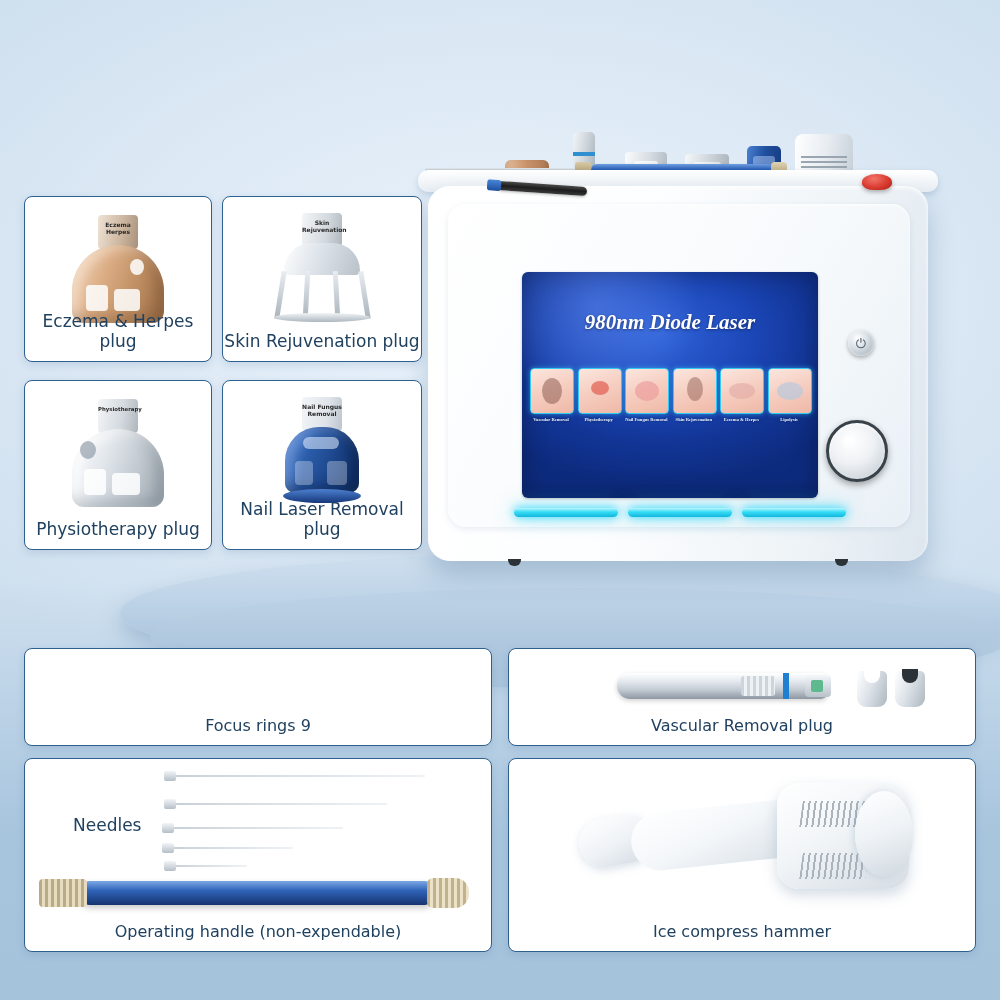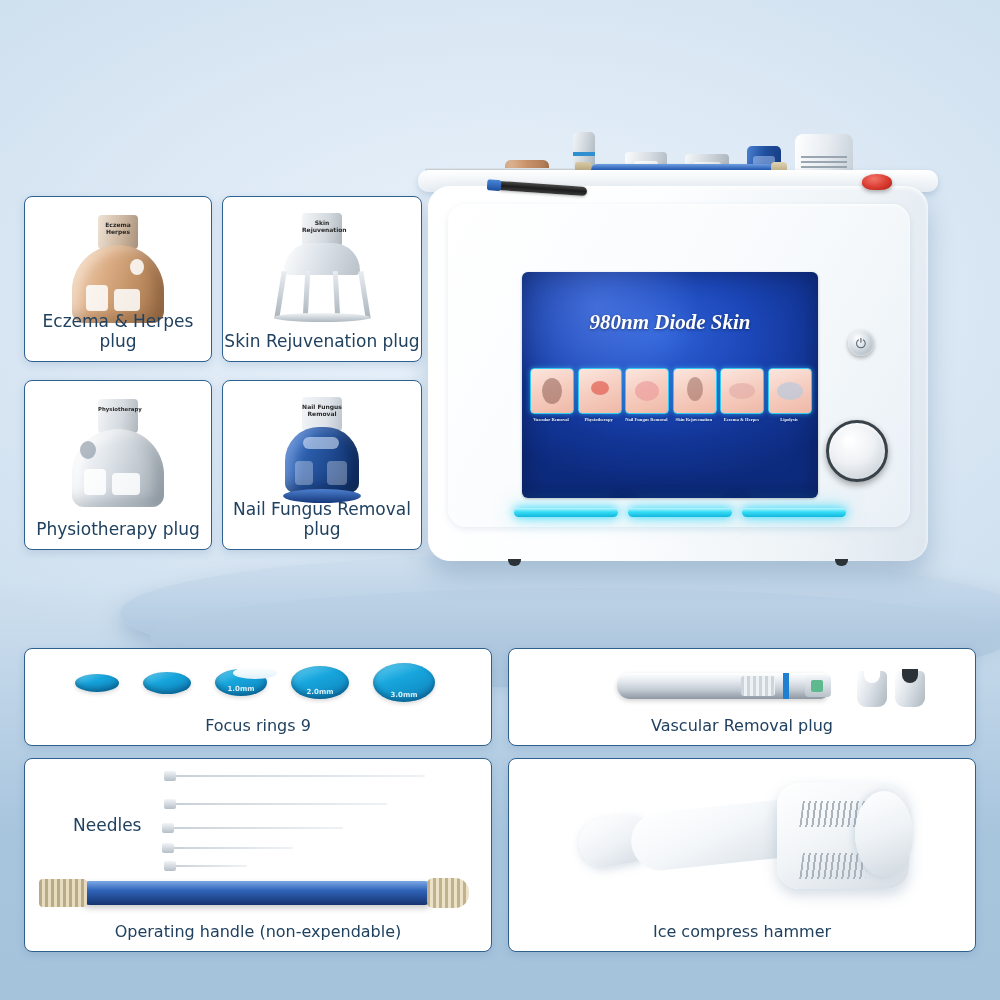--- a/index.html
+++ b/index.html
@@ -392,21 +392,21 @@
     <div class="acc-bluerod"></div>
   </div>
 
   <div class="machine">
     <div class="mach-topdeck"></div>
     <div class="mach-body">
       <div class="red-btn"></div>
       <div class="mach-face">
 
         <div class="screen">
-          <div class="screen-title">980nm Diode Skin</div>
+          <div class="screen-title">980nm Diode Laser</div>
           <div class="thumbs">
             <div class="thumb">
               <div class="thumb-img t1">
                   <i></i>
                 </div>
               <div class="thumb-cap">Vascular Removal</div>
             </div>
             <div class="thumb">
               <div class="thumb-img t2">
                   <i></i>
@@ -514,46 +514,24 @@
           <b>Removal</b>
         </span>
       </div>
       <div class="plug-bell" style="width:74px;height:66px;border-radius:34px 34px 10px 10px;">
         <div class="bell-cut" style="left:10px;top:34px;width:18px;height:24px;background:rgba(255,255,255,.30);"></div>
         <div class="bell-cut" style="left:42px;top:34px;width:20px;height:24px;background:rgba(255,255,255,.30);"></div>
         <div class="bell-cut" style="left:18px;top:10px;width:36px;height:12px;border-radius:8px;background:rgba(230,240,255,.55);"></div>
       </div>
       <div class="cage-ring" style="top:92px;width:78px;height:14px;background:linear-gradient(180deg,#4d80cf,#15377a);"></div>
     </div>
-    <div class="card-cap">Nail Fungus Removal plug</div>
+    <div class="card-cap">Nail Laser Removal plug</div>
   </div>
 
   <div class="card c-rings">
-    <div class="rings">
-      <div class="ring r1">
-        <div class="ring-hole" style="width:34px;height:8px;"></div>
-        <span></span>
-      </div>
-      <div class="ring r2">
-        <div class="ring-hole" style="width:36px;height:9px;"></div>
-        <span></span>
-      </div>
-      <div class="ring r3">
-        <div class="ring-hole" style="width:38px;height:10px;"></div>
-        <span>1.0mm</span>
-      </div>
-      <div class="ring r4">
-        <div class="ring-hole" style="width:42px;height:11px;"></div>
-        <span>2.0mm</span>
-      </div>
-      <div class="ring r5">
-        <div class="ring-hole" style="width:44px;height:12px;"></div>
-        <span>3.0mm</span>
-      </div>
-    </div>
     <div class="card-cap small">Focus rings 9</div>
   </div>
 
   <div class="card c-vasc">
     <div class="vh">
       <div class="vh-grip"></div>
       <div class="vh-band"></div>
       <div class="vh-tip"></div>
     </div>
     <div class="u-tip u1"></div>

